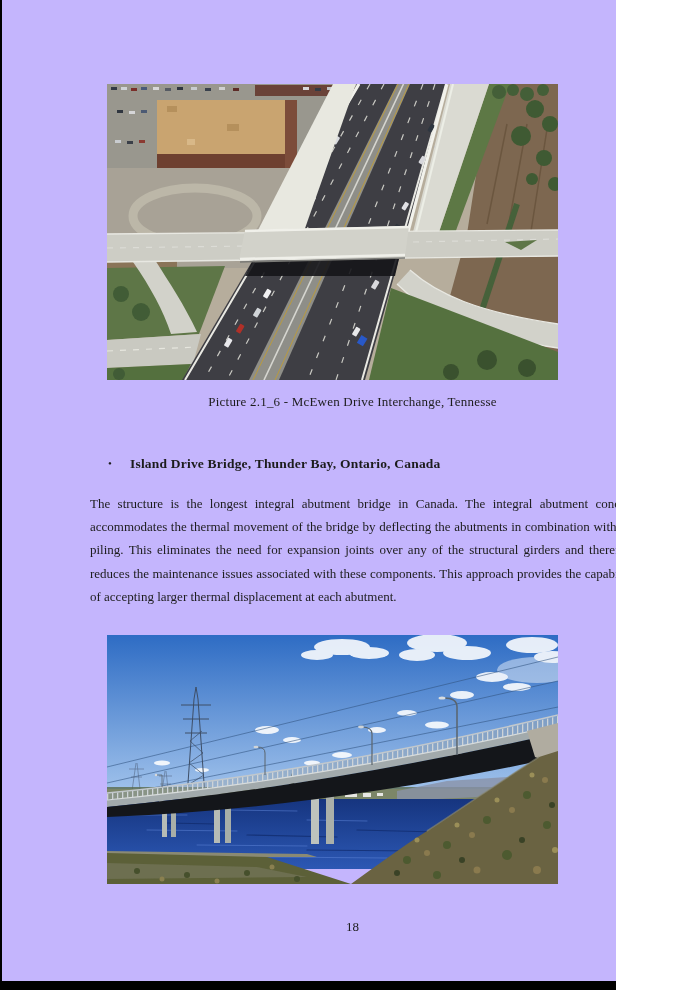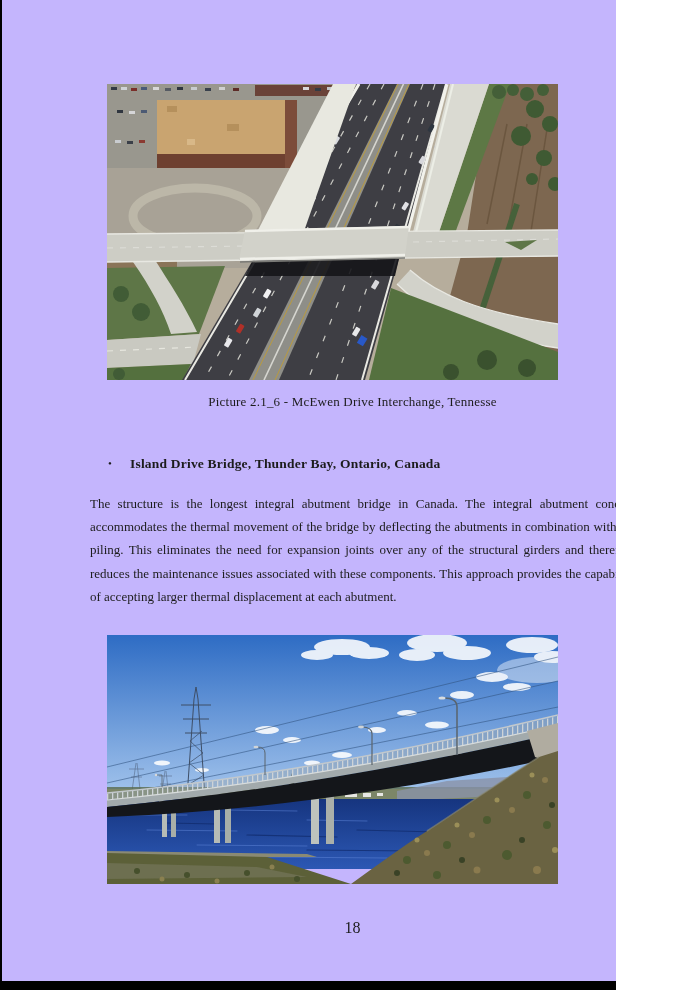--- a/index.html
+++ b/index.html
@@ -9,21 +9,21 @@
   .edge-left{left:0;top:0;width:2px;height:990px;}
   .edge-right{left:698px;top:0;width:2px;height:990px;}
   .edge-bottom{left:0;top:981px;width:700px;height:9px;}
   .fig{position:absolute;display:block;}
   .fig svg{display:block;width:100%;height:100%;}
   #fig1{left:107px;top:84px;width:451px;height:296px;}
   #fig2{left:107px;top:635px;width:451px;height:249px;}
   .caption{position:absolute;left:80px;width:545px;text-align:center;font-size:13px;letter-spacing:.2px;}
   #cap1{top:394px;}
   #cap2{top:901px;}
-  .pagenum{position:absolute;left:80px;top:919px;width:545px;text-align:center;font-size:16px;}
+  .pagenum{position:absolute;left:80px;top:919px;width:545px;text-align:center;font-size:13px;}
   .bullet-row{position:absolute;left:91px;top:456px;width:545px;font-size:13.5px;font-weight:bold;letter-spacing:.2px;margin-left:17px;}
   .bullet{display:inline-block;width:22px;font-weight:normal;font-size:11px;vertical-align:1px;}
   .para{position:absolute;left:90px;top:492px;width:546px;font-size:13px;line-height:23.2px;
         text-align:justify;text-justify:inter-word;}
 </style>
 </head>
 <body>
 
 <div class="page">
 

